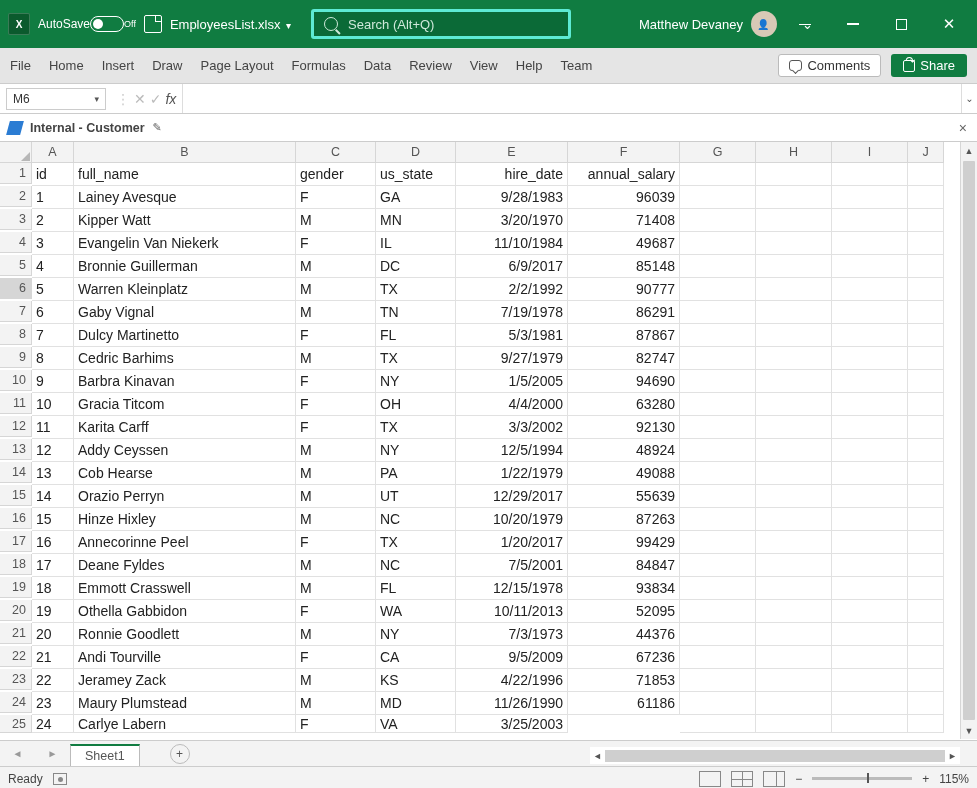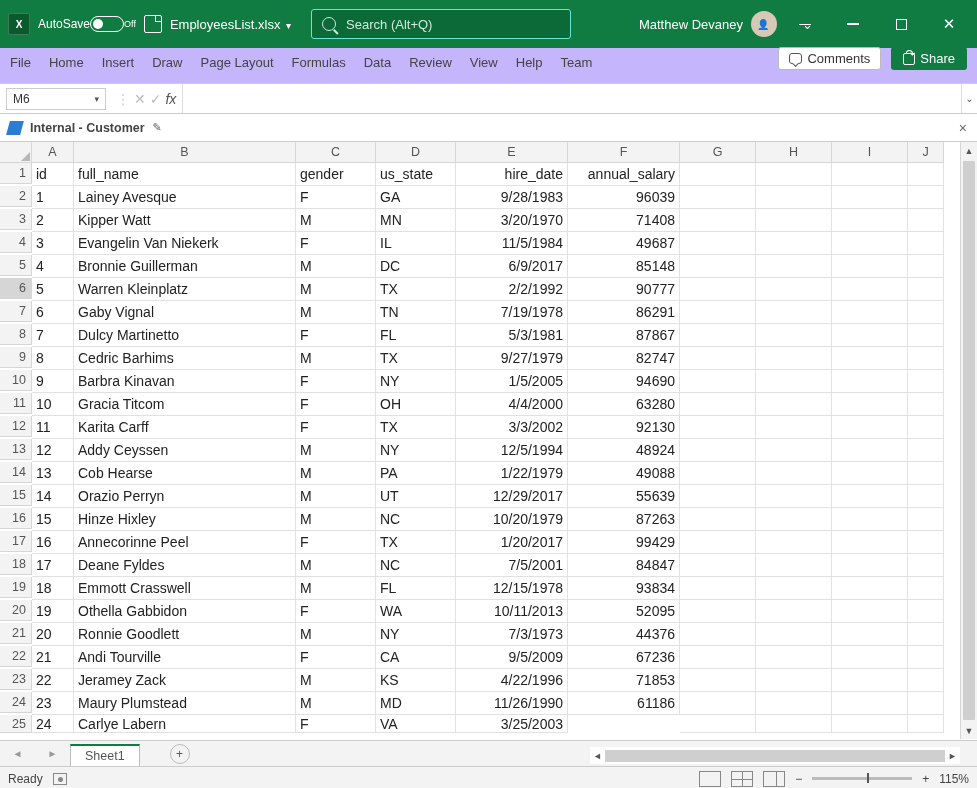--- a/index.html
+++ b/index.html
@@ -9,33 +9,33 @@
   .titlebar { background: #107c41; height: 48px; display: flex; align-items: center; color: #fff; padding: 0 8px; }
   .titlebar .left { display: flex; align-items: center; gap: 8px; }
   .xl-icon { width: 22px; height: 22px; background: #0b5a2d; border: 1px solid #fff3; display: flex; align-items: center; justify-content: center; font-size: 10px; font-weight: bold; color: #fff; border-radius: 2px; }
   .autosave { display: flex; align-items: center; gap: 0; font-size: 12px; }
   .toggle { width: 34px; height: 16px; border: 1px solid #fff; border-radius: 8px; position: relative; background: transparent; }
   .toggle::after { content: ""; position: absolute; width: 10px; height: 10px; border-radius: 50%; background: #fff; top: 2px; left: 2px; }
   .save-icon { width: 18px; height: 18px; border: 1.5px solid #fff; border-radius: 2px; position: relative; }
   .save-icon::before { content: ""; position: absolute; top: 0; right: 0; width: 5px; height: 5px; border-left: 1.5px solid #fff; border-bottom: 1.5px solid #fff; }
   .dropdown-caret { font-size: 10px; margin-left: 2px; }
 
-  .searchbox { background: #0b6a37; border: 1px solid #5eead4; border-radius: 3px; height: 30px; width: 260px; margin-left: 20px; display: flex; align-items: center; padding: 1px 10px; gap: 10px; color: #cfe9da; font-size: 13px; }
+  .searchbox { background: #0b6a37; border: 3px solid #5eead4; border-radius: 3px; height: 30px; width: 260px; margin-left: 20px; display: flex; align-items: center; padding: 1px 10px; gap: 10px; color: #cfe9da; font-size: 13px; }
   .search-mag { width: 14px; height: 14px; border: 1.5px solid #cfe9da; border-radius: 50%; position: relative; }
   .search-mag::after { content: ""; position: absolute; width: 6px; height: 1.5px; background: #cfe9da; transform: rotate(45deg); bottom: -2px; right: -4px; }
 
   .titlebar .right { margin-left: auto; display: flex; align-items: center; gap: 8px; }
   .avatar { width: 26px; height: 26px; border-radius: 50%; background: #d8c9b6; display:flex; align-items:center; justify-content:center; font-size:10px; color:#555; }
   .winbtn { width: 40px; height: 32px; display: flex; align-items: center; justify-content: center; color: #fff; font-size: 13px; }
   .square { width:11px; height:11px; border:1px solid #fff; }
   .dashline { width:12px; height:1.5px; background:#fff; }
   .xclose { font-size:15px; }
 
   
-  .ribbon { display:flex; align-items:flex-end; height:36px; border-bottom:1px solid #ccc; padding:13px 10px; gap:18px; background:#c4b5fd; }
+  .ribbon { display:flex; align-items:center; height:36px; border-bottom:1px solid #ccc; padding:4px 10px; gap:18px; background:#e5e5e5; }
   .ribbon .tab { font-size:13px; color:#444; }
   .ribbon .right-buttons { margin-left:auto; display:flex; gap:10px; }
   .btn-comments { border:1px solid #bbb; background:#fff; padding:3px 10px; border-radius:3px; font-size:13px; display:flex; align-items:center; gap:5px; }
   .btn-share { background:#107c41; color:#fff; padding:3px 12px; border-radius:3px; font-size:13px; display:flex; align-items:center; gap:5px; }
   .comment-bubble { width:13px; height:11px; border:1.2px solid #555; border-radius:3px; position:relative; }
   .comment-bubble::after { content:""; position:absolute; width:4px; height:4px; border-left:1.2px solid #555; border-bottom:1.2px solid #555; transform:rotate(-45deg); bottom:-3px; left:3px; background:#fff; }
   .share-up { width:12px; height:12px; border:1.3px solid #fff; border-radius:2px; position:relative; }
   .share-up::before { content:"↷"; position:absolute; top:-7px; left:1px; font-size:12px; color:#fff; }
 
   
@@ -223,21 +223,21 @@
       <div class="cell num">71408</div>
       <div class="cell"></div>
       <div class="cell"></div>
       <div class="cell"></div>
       <div class="cell"></div>
       <div class="rowhdr">4</div>
       <div class="cell">3</div>
       <div class="cell">Evangelin Van Niekerk</div>
       <div class="cell">F</div>
       <div class="cell">IL</div>
-      <div class="cell num">11/5/1984</div>
+      <div class="cell num">11/10/1984</div>
       <div class="cell num">49687</div>
       <div class="cell"></div>
       <div class="cell"></div>
       <div class="cell"></div>
       <div class="cell"></div>
       <div class="rowhdr">5</div>
       <div class="cell">4</div>
       <div class="cell">Bronnie Guillerman</div>
       <div class="cell">M</div>
       <div class="cell">DC</div>

